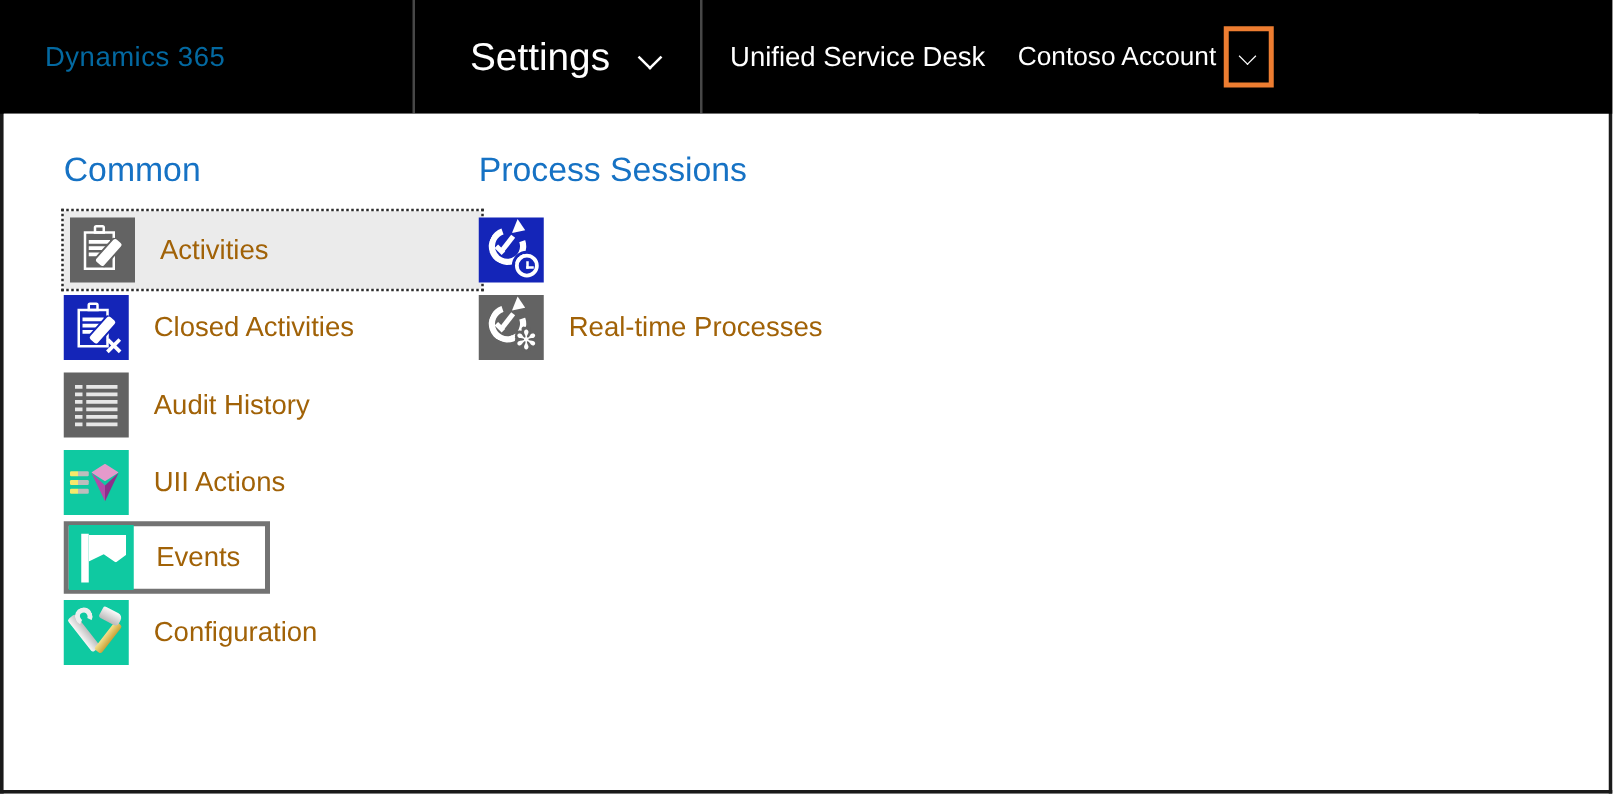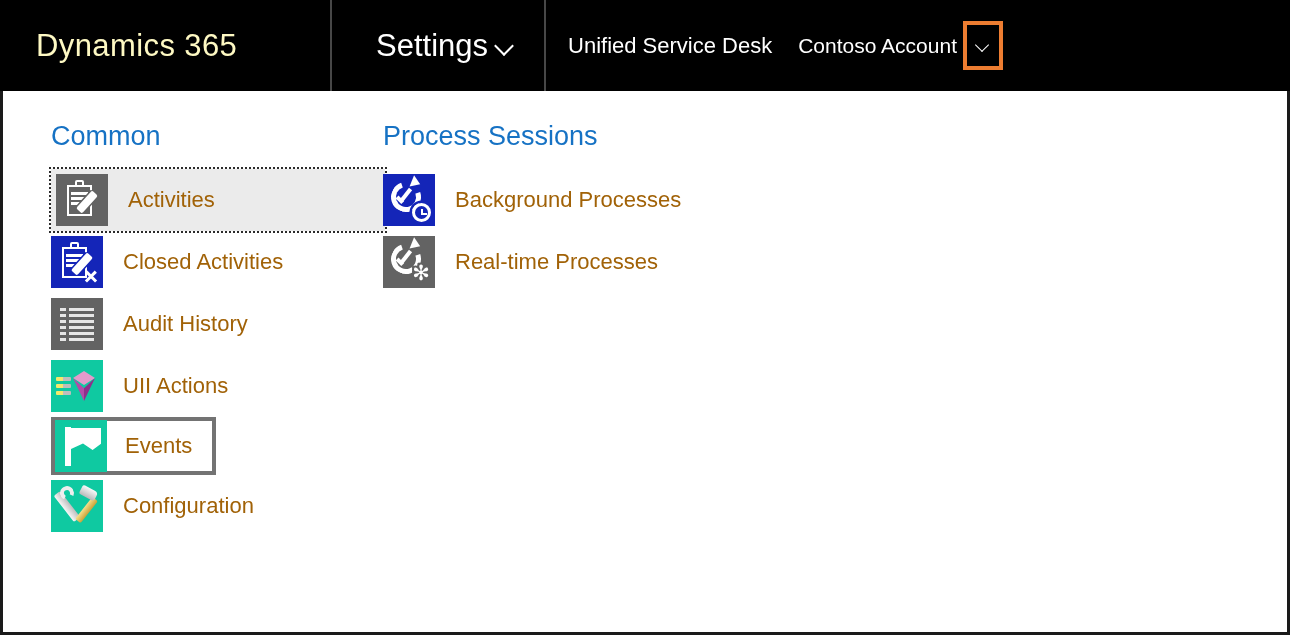--- a/index.html
+++ b/index.html
@@ -25,36 +25,36 @@
     width: 1290px; height: 91px;
     background: #000000;
     display: flex; align-items: center;
   }
   .brand {
     width: 330px; height: 91px;
     display: flex; align-items: center;
     padding-left: 36px;
   }
   .brand-text {
-    color: #fef9c3;
-    font-size: 31px;
+    color: #0369a1;
+    font-size: 22px;
     font-weight: 400;
     letter-spacing: 0.4px;
     white-space: nowrap;
   }
   .vdivider {
     width: 2px; height: 91px;
     background: #474747;
     flex: 0 0 auto;
   }
   .nav-settings {
     height: 91px;
     display: flex; align-items: center;
     padding: 0 30px 0 44px;
-    gap: 8px;
+    gap: 24px;
   }
   .nav-settings-label {
     color: #ffffff;
     font-size: 31px;
     font-weight: 400;
     white-space: nowrap;
   }
   .chev {
     display: inline-block;
     width: 18px; height: 18px;
@@ -544,21 +544,20 @@
             <div class="ic-proc">
               <div class="ring"></div>
               <div class="arrow"></div>
               <div class="check"></div>
               <div class="clock">
                   <span class="hh"></span>
                   <span class="mh"></span>
                 </div>
             </div>
           </div>
-          <span class="label">Background Processes</span>
         </div>
 
         <div class="nav-item">
           <div class="tile gray">
             <div class="ic-proc">
               <div class="ring"></div>
               <div class="arrow"></div>
               <div class="check"></div>
               <div class="spark"></div>
             </div>

